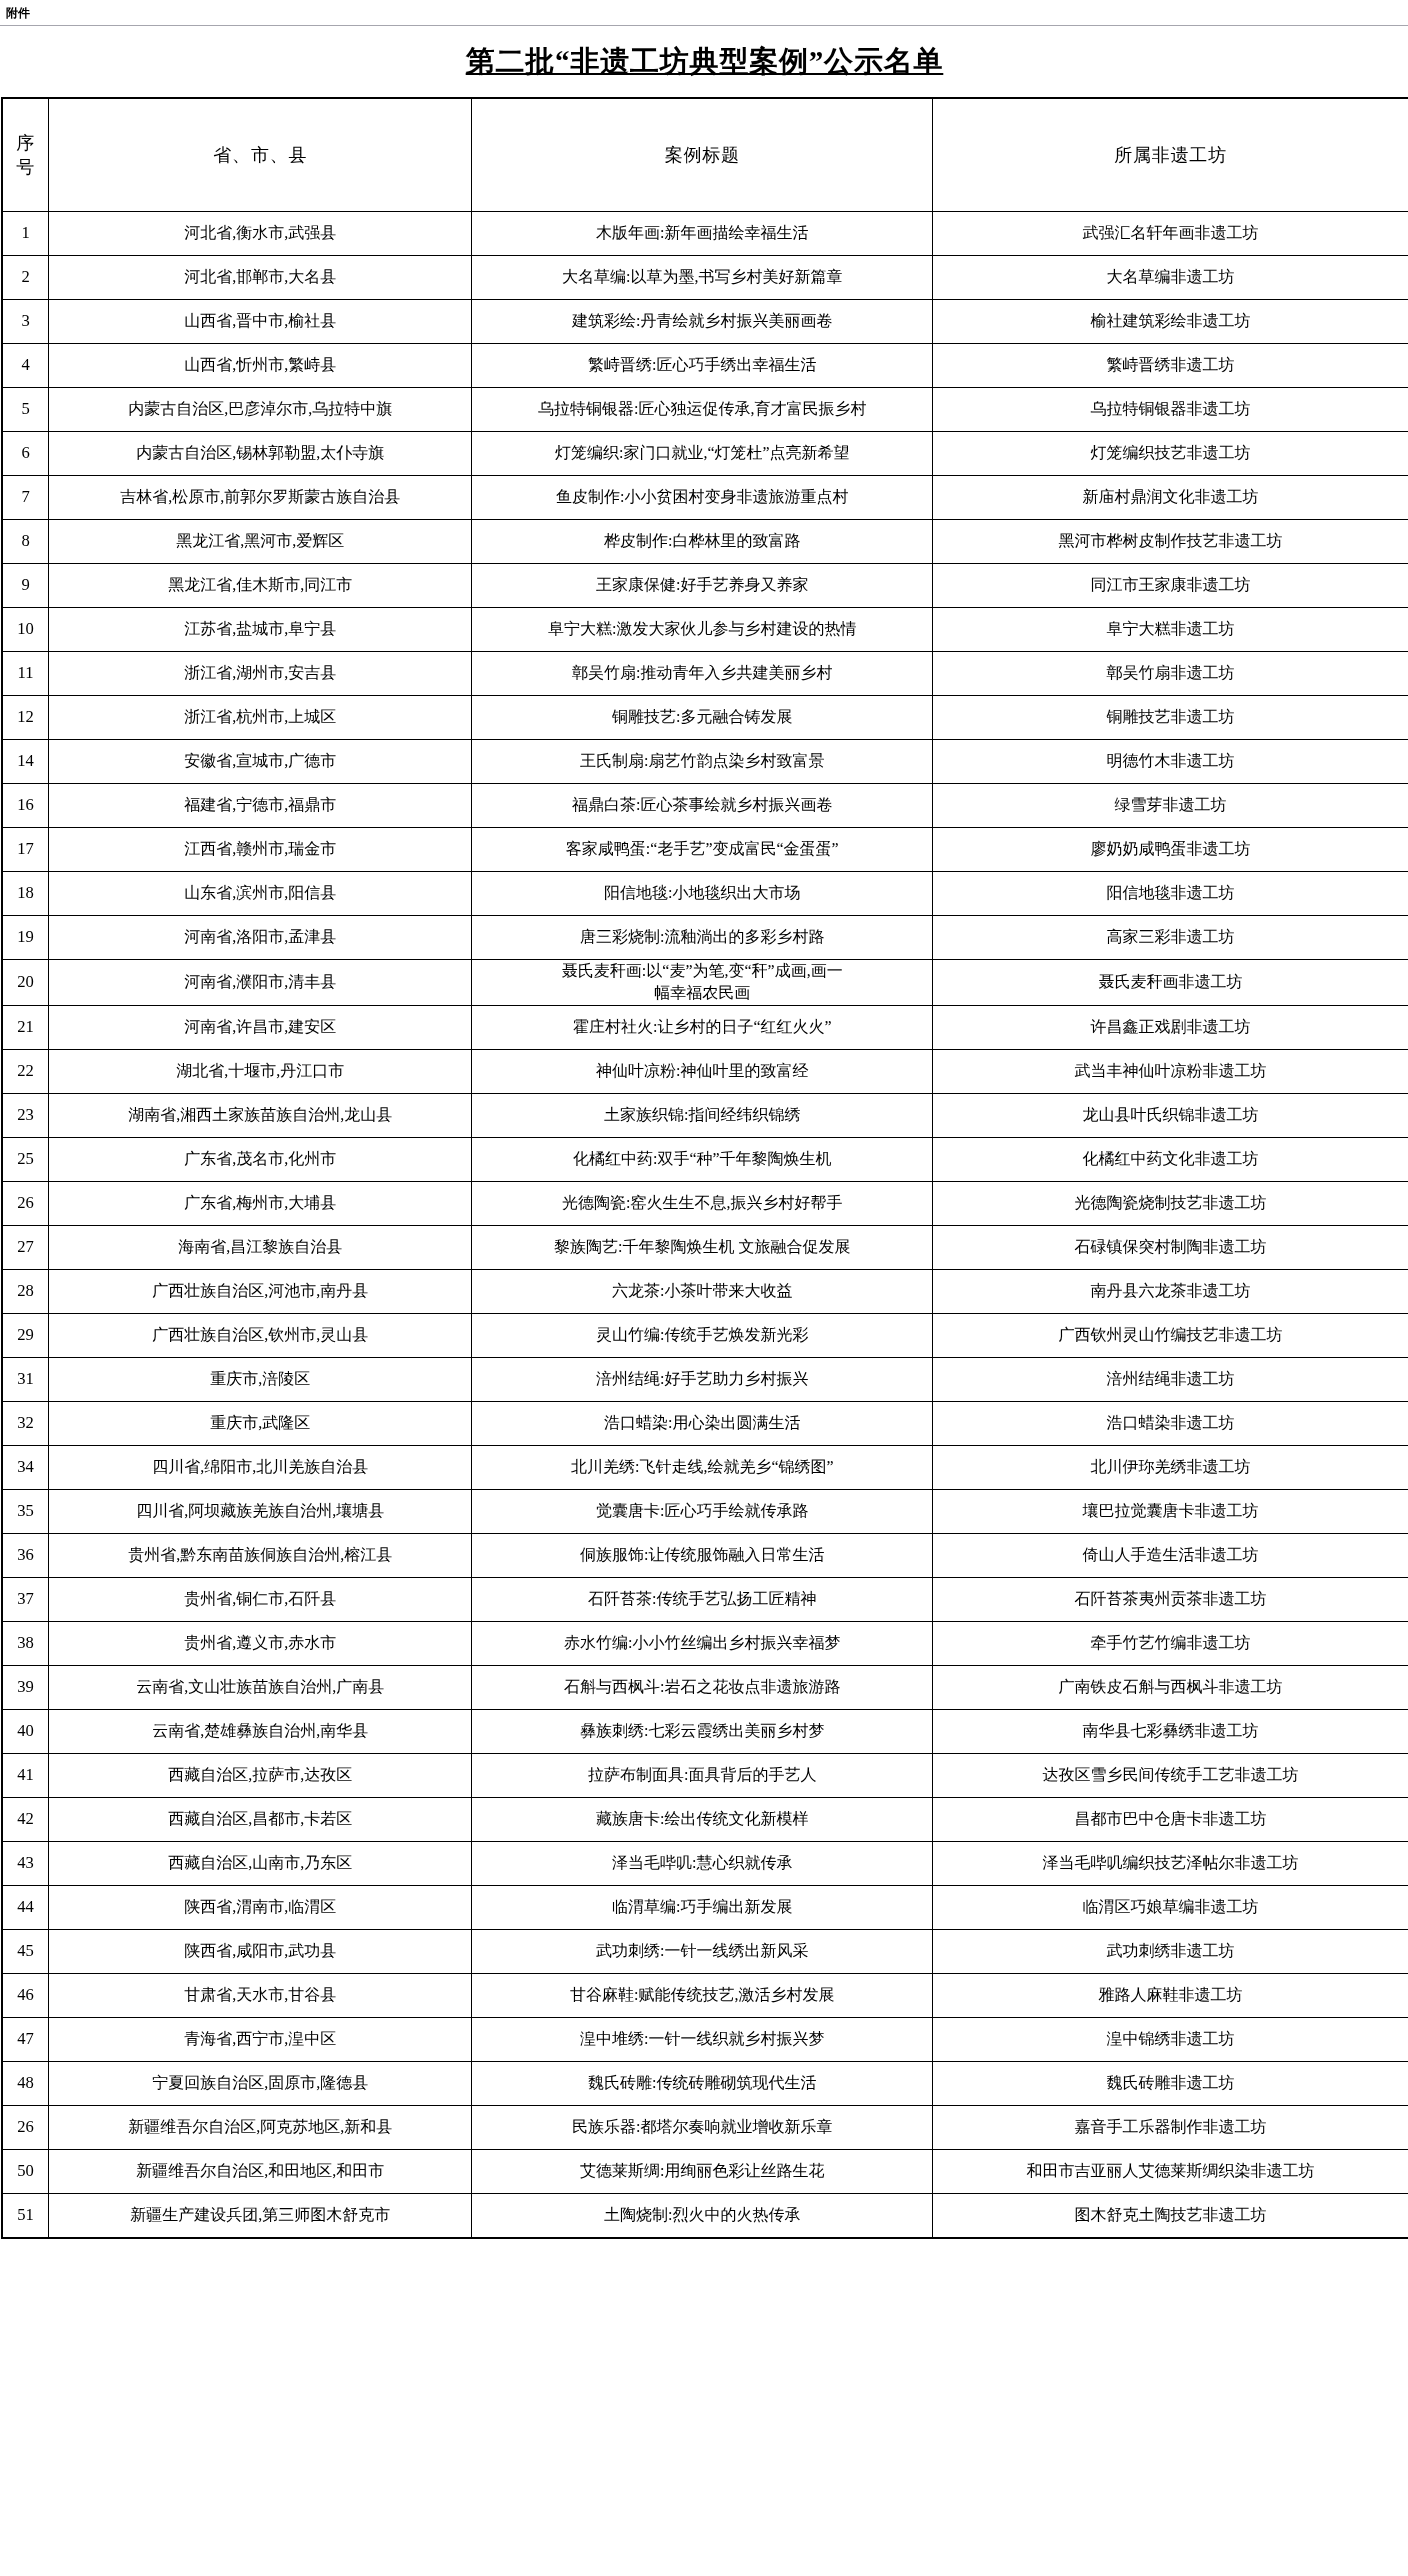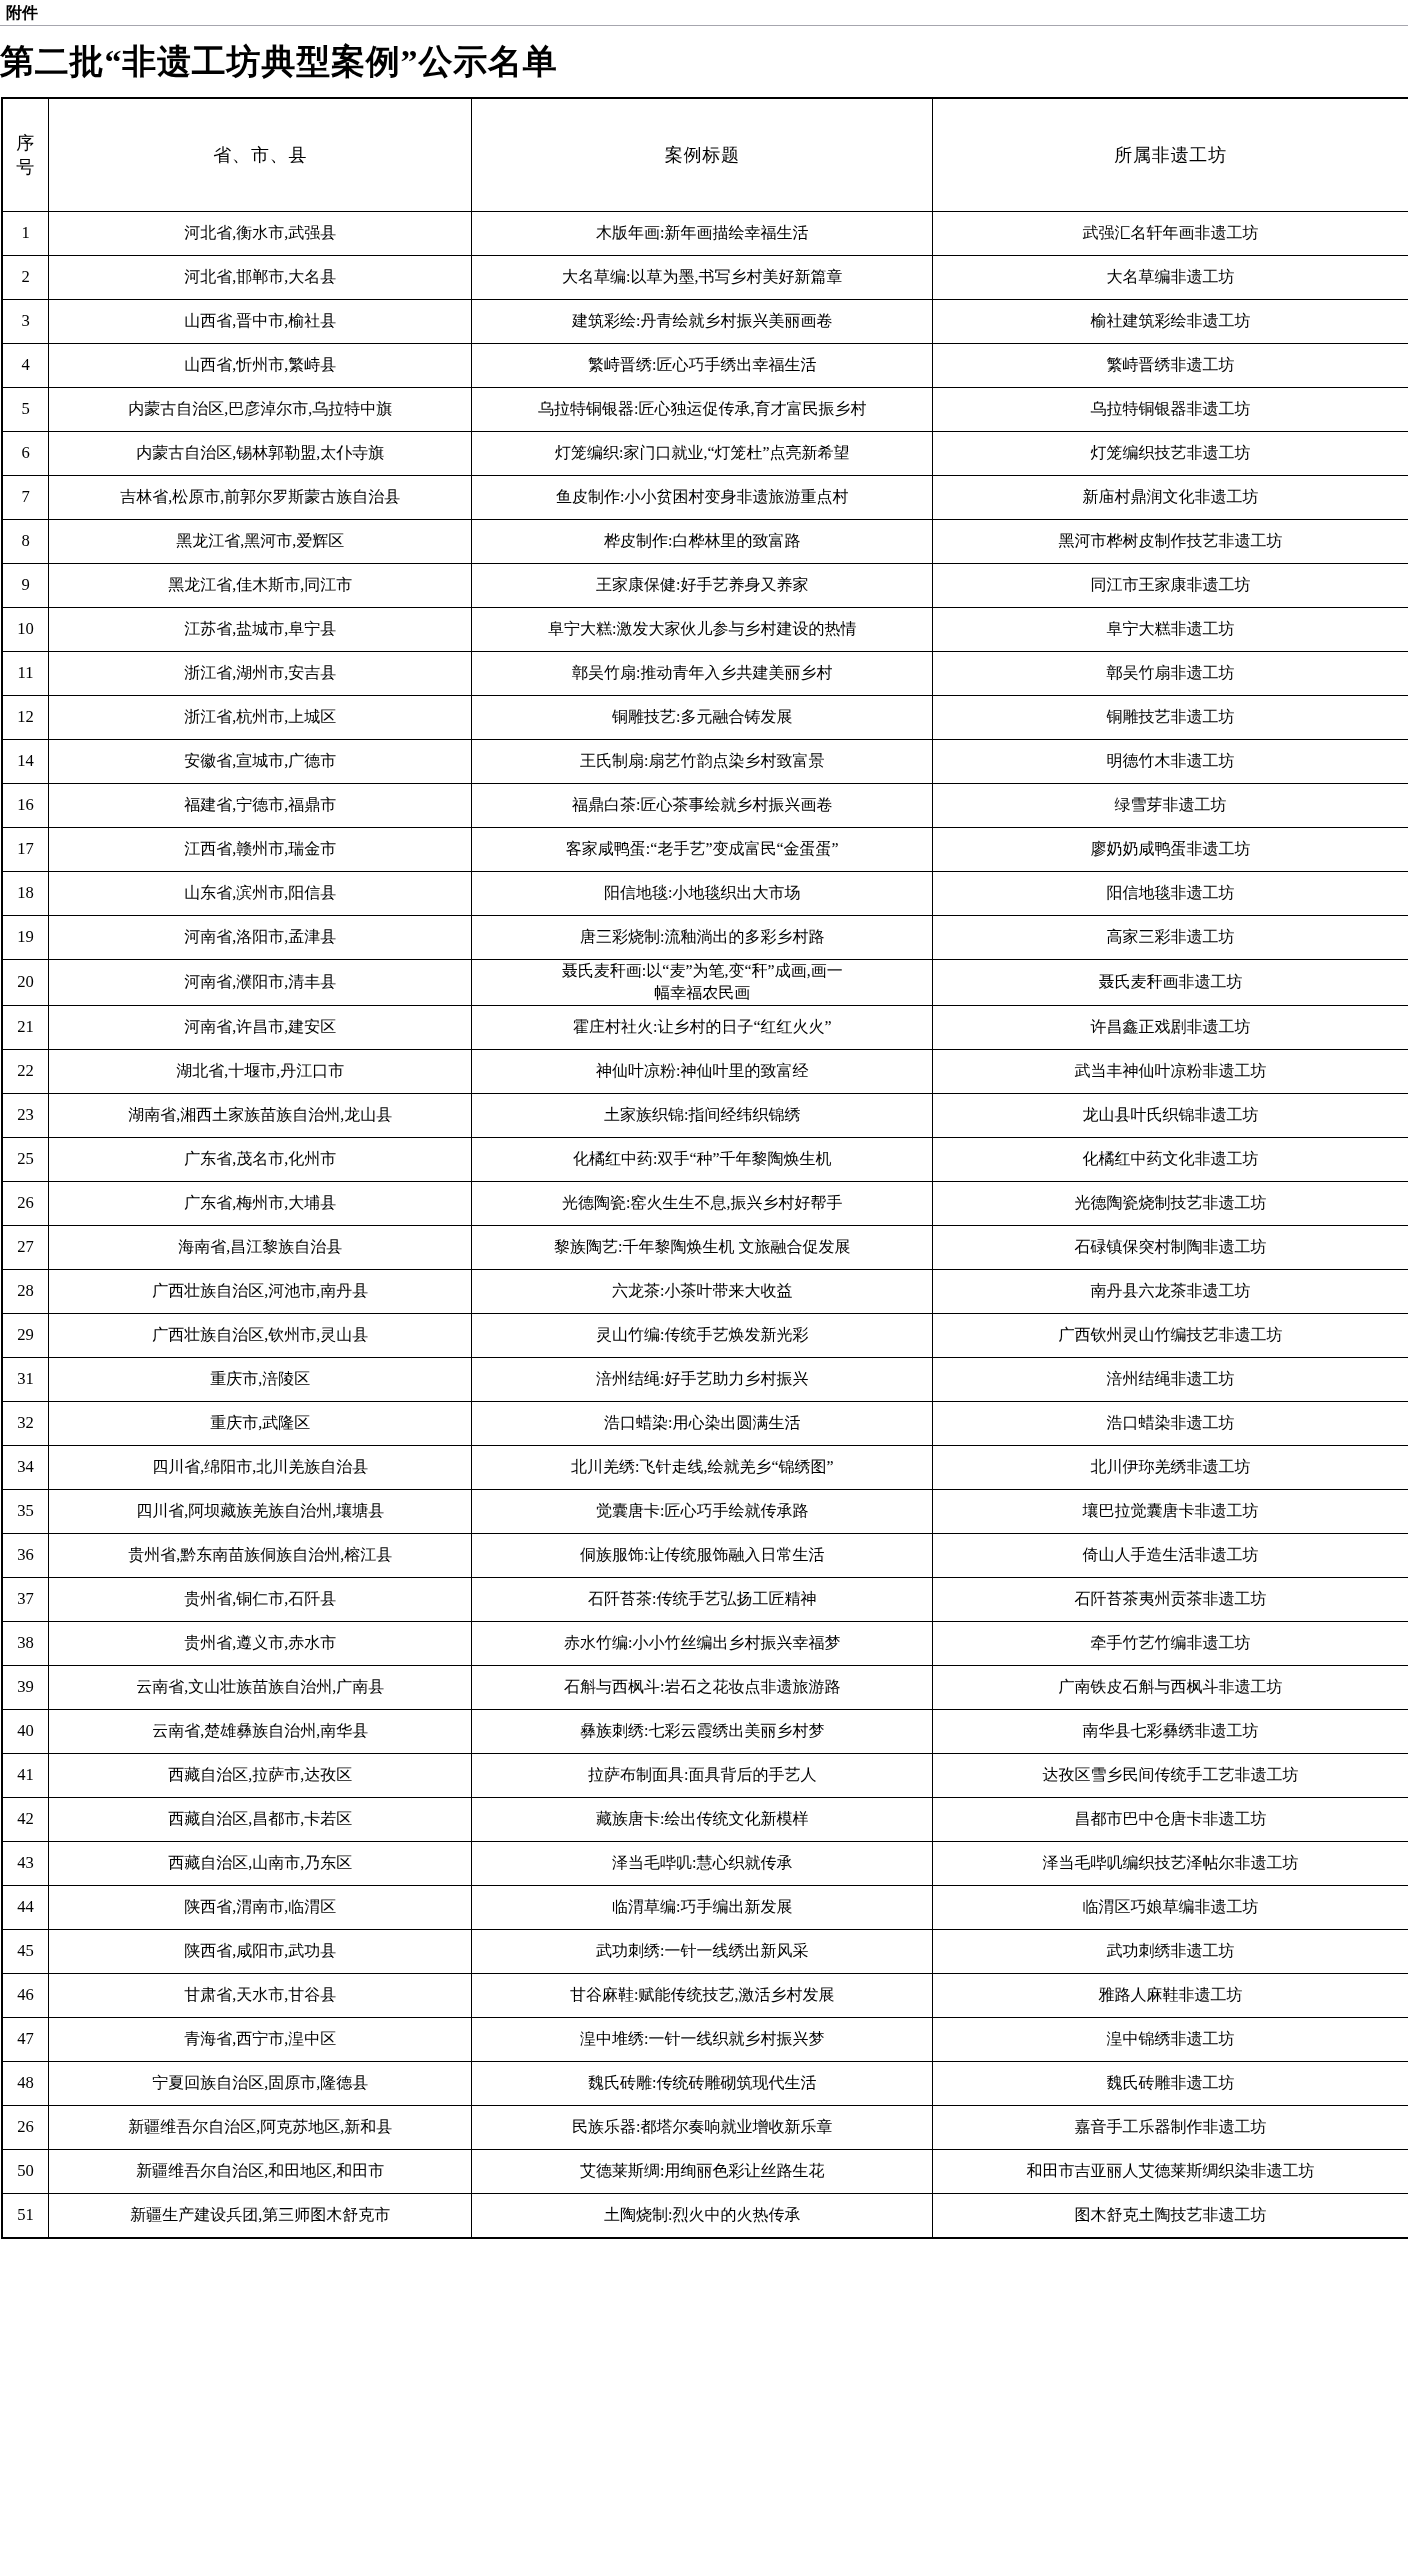--- a/index.html
+++ b/index.html
@@ -2,27 +2,27 @@
 <html style="font-size:12px"><head>
 <meta charset="utf-8">
 <style>
   html,body{margin:0;padding:0;background:#ffffff;}
   body{
     width:1409px;height:2576px;overflow:hidden;
     font-family:"Liberation Serif","DejaVu Serif",serif;
     color:#000;
   }
   .attachment{
-    font-size:16px;font-weight:600;line-height:22.6px;
+    font-size:12px;font-weight:600;line-height:22.6px;
     padding:2.3px 0 0 6px;height:22.6px;
     border-bottom:0.8px solid #a6a6ae;
   }
   .doc-title{
-    font-size:34px;font-weight:bold;
-    line-height:71px;height:71px;letter-spacing:0.8px;
+    text-align:center;font-size:29px;font-weight:bold;
+    line-height:71px;height:71px;letter-spacing:0.8px;text-decoration:underline;
   }
   table.roster{
     border-collapse:collapse;table-layout:fixed;
     width:1407px;margin-left:0.8px;
     border:2.3px solid #000;
   }
   .roster th,.roster td{
     border:1.5px solid #000;
     text-align:center;vertical-align:middle;
     padding:0 4.5px;overflow:hidden;

